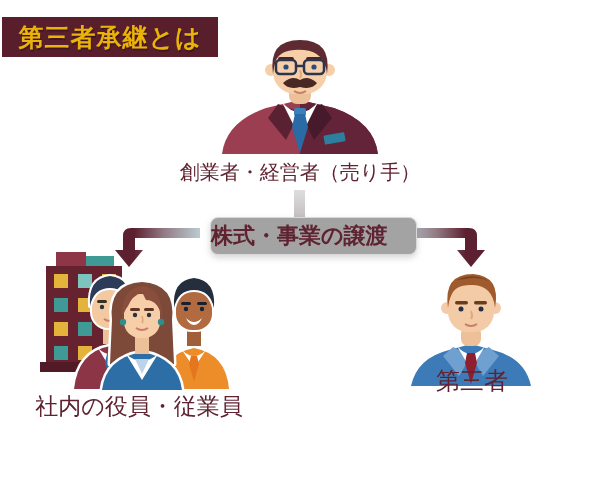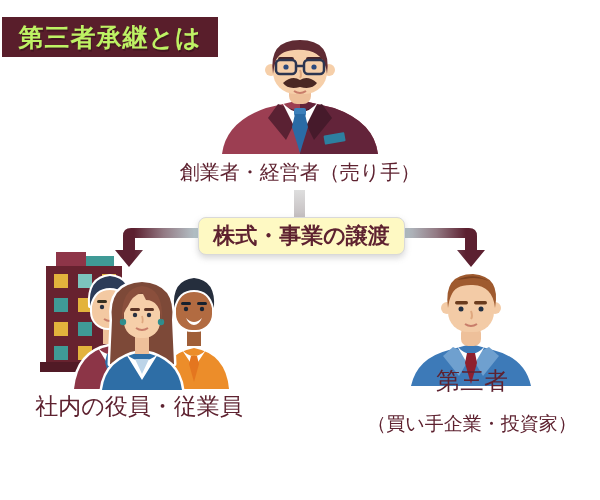--- a/index.html
+++ b/index.html
@@ -4,42 +4,42 @@
 <style>
   html,body{margin:0;padding:0;}
   body{font-family:"DejaVu Sans","Liberation Sans",sans-serif;background:#fff;}
   #stage{position:relative;width:600px;height:500px;background:#ffffff;overflow:hidden;}
 
   .banner{
     position:absolute;left:2px;top:17px;width:216px;height:40px;
     background:#591e2b;display:flex;align-items:center;justify-content:center;
   }
   .banner span{
-    color:#bef264;font-size:25px;font-weight:700;letter-spacing:1px;
+    color:#eab308;font-size:25px;font-weight:700;letter-spacing:1px;
     text-shadow:1px 2px 0 rgba(0,0,0,0.25);white-space:nowrap;
   }
 
   .maroon-label{
     position:absolute;color:#5e2230;font-weight:400;text-align:center;white-space:nowrap;
   }
   .seller-label{left:150px;top:159px;width:300px;font-size:20px;}
   .internal-label{left:19px;top:391px;width:240px;font-size:23px;}
   .third-label1{left:362px;top:365px;width:220px;font-size:24px;}
   .third-label2{left:352px;top:411px;width:240px;font-size:19px;}
 
   .connector{
     position:absolute;left:294px;top:190px;width:11px;height:29px;
     background:linear-gradient(#dedede,#c2bcbe);
   }
 
   .transfer-box{
-    position:absolute;left:198px;top:217px;width:205px;height:36px;
-    background:#fef9c3;border:1px solid #d9d9d9;border-radius:8px;
+    position:absolute;left:210px;top:217px;width:205px;height:36px;
+    background:#a3a3a3;border:1px solid #d9d9d9;border-radius:8px;
     box-shadow:0 3px 6px rgba(110,110,110,0.28);
-    display:flex;align-items:center;justify-content:center;z-index:3;
+    display:flex;align-items:center;justify-content:flex-start;z-index:3;
   }
   .transfer-box span{color:#5e2230;font-size:22px;font-weight:700;white-space:nowrap;}
 
   .abs{position:absolute;}
 </style>
 </head>
 <body>
 
 <div id="stage">
 
@@ -183,15 +183,14 @@
     <path d="M54,8 Q70,0 86,9 Q74,4 62,7 Z" fill="#7c4220"></path>
     <rect x="52" y="29" width="13" height="3.5" rx="1.7" fill="#6b3c1e"></rect>
     <rect x="71" y="29" width="13" height="3.5" rx="1.7" fill="#6b3c1e"></rect>
     <circle cx="58" cy="37" r="2.5" fill="#233043"></circle>
     <circle cx="78" cy="37" r="2.5" fill="#233043"></circle>
     <path d="M68,39 q2,5 0,8" stroke="#dfa87f" stroke-width="2" fill="none"></path>
     <path d="M62,52 q6,4 12,0" stroke="#c87d6a" stroke-width="2" fill="none"></path>
   </svg>
 
   <div class="maroon-label third-label1">第三者</div>
-  <div class="maroon-label third-label2">（買い手企業・投資家）</div>
 
 </div>
 
 </body></html>

